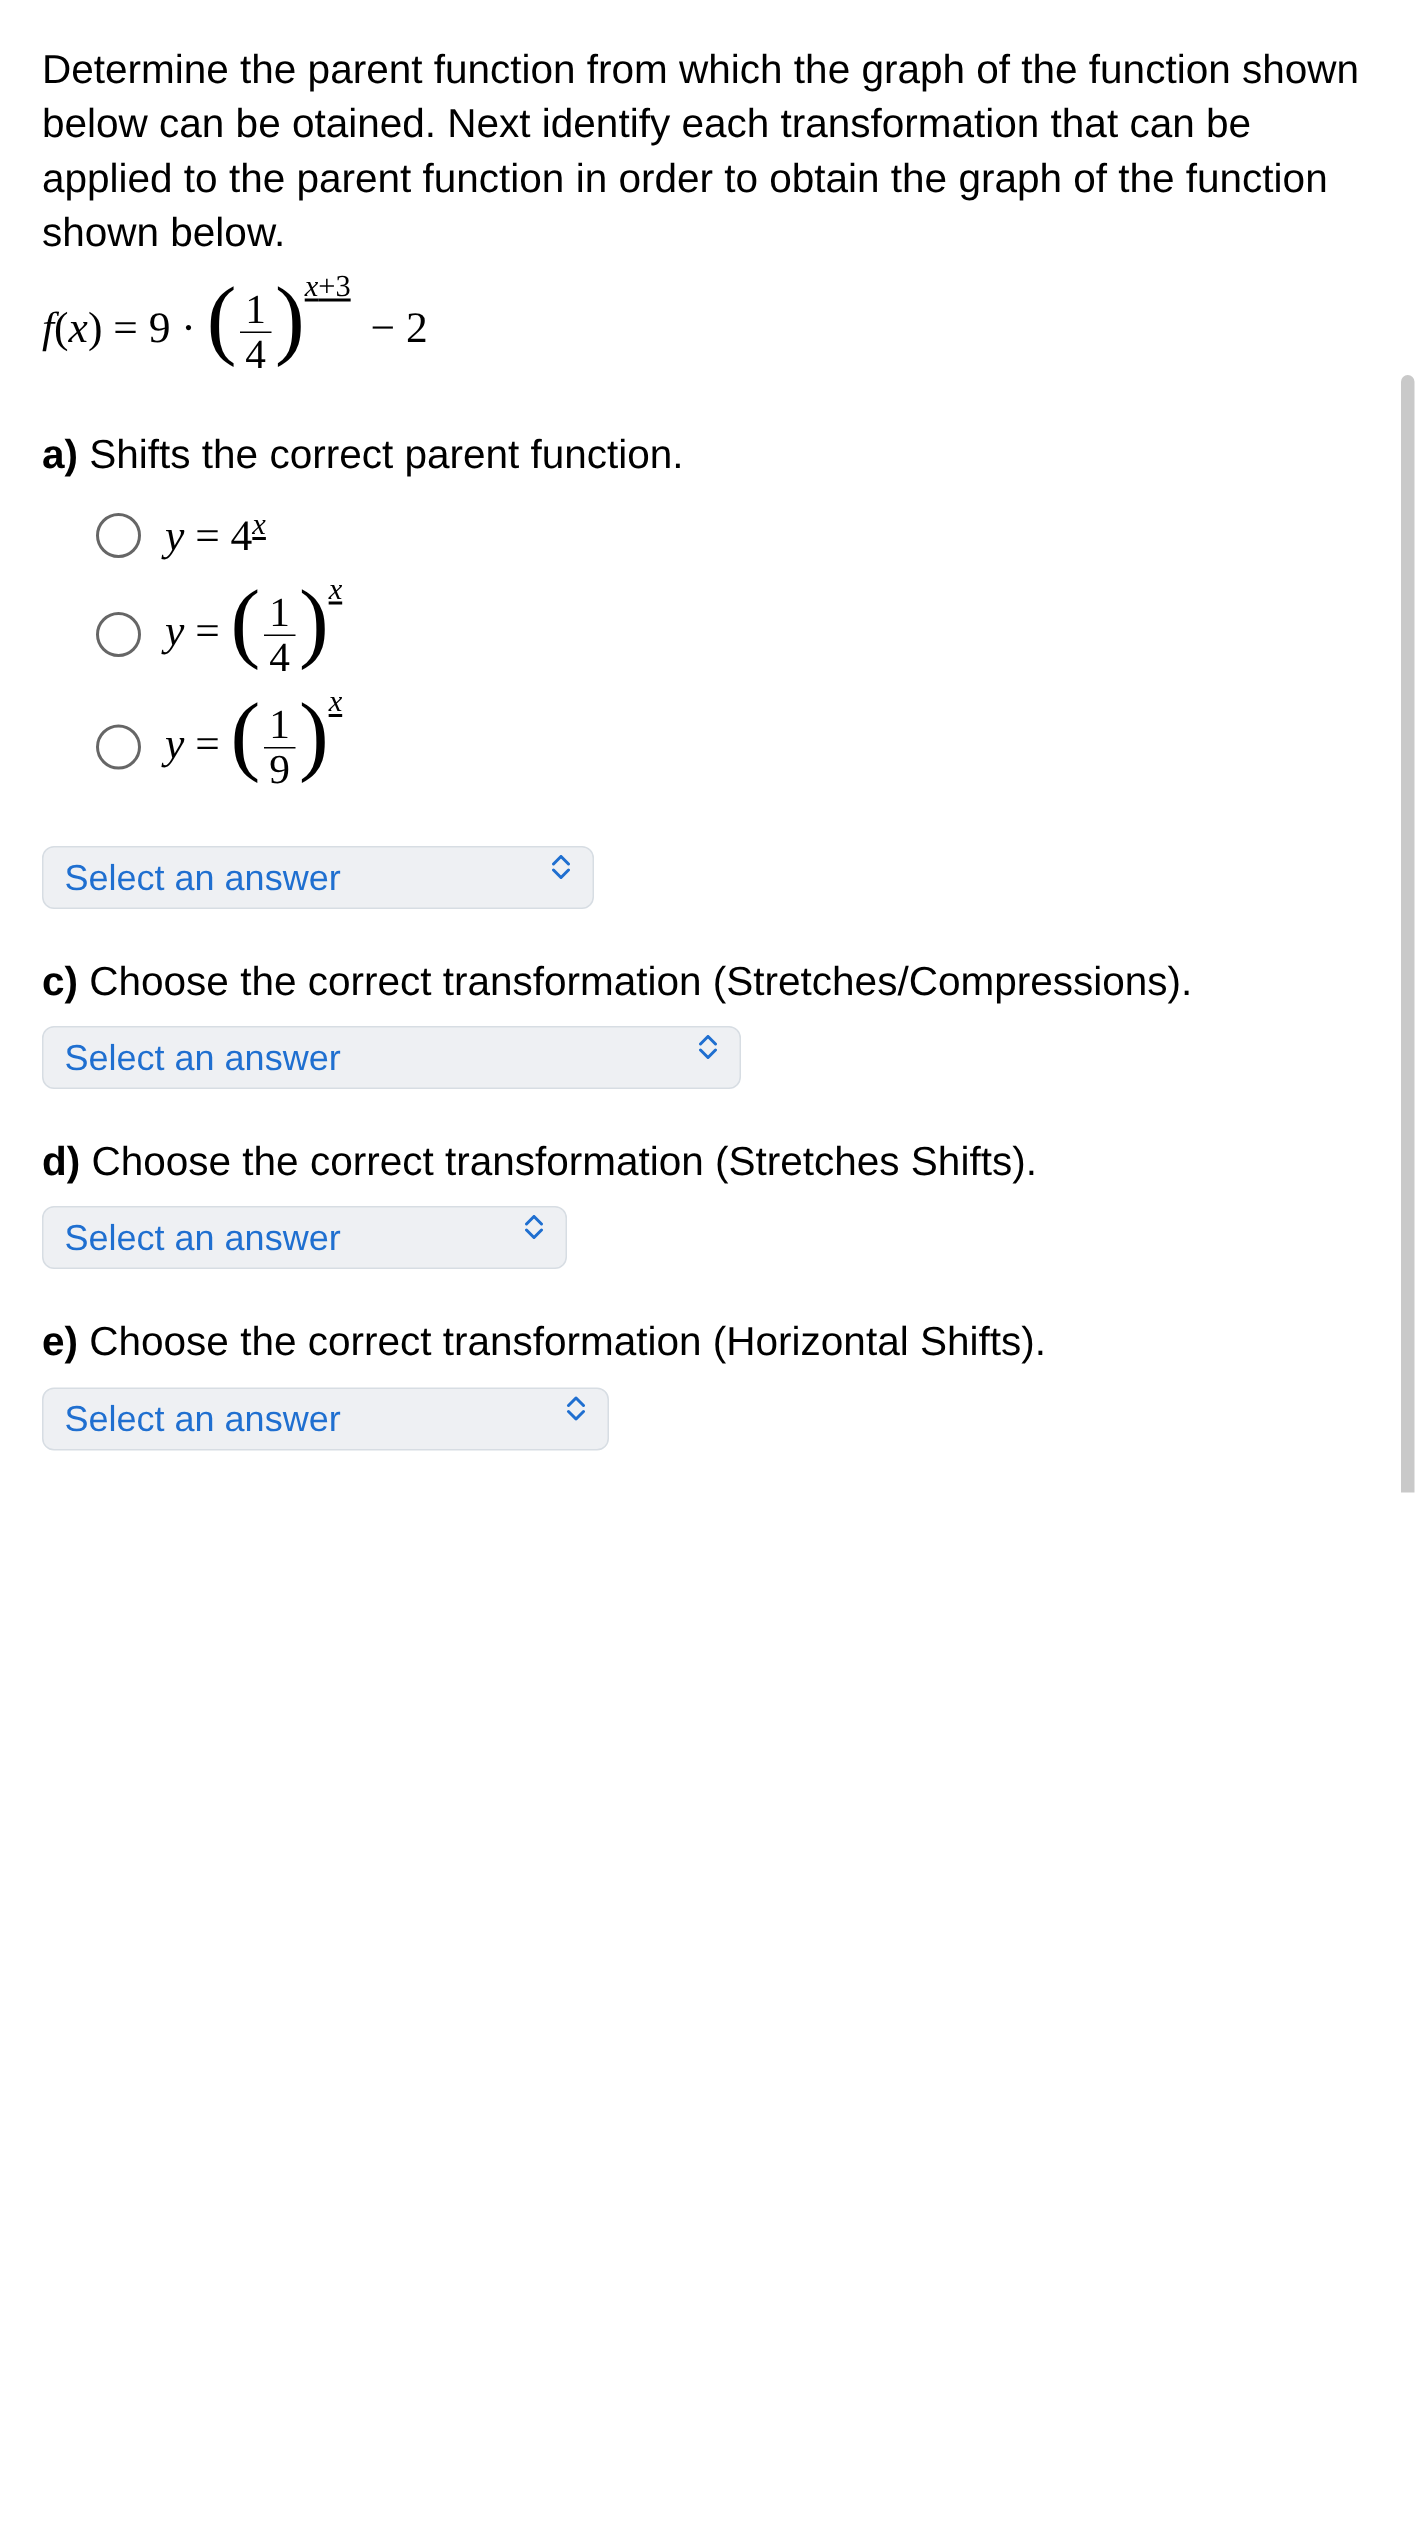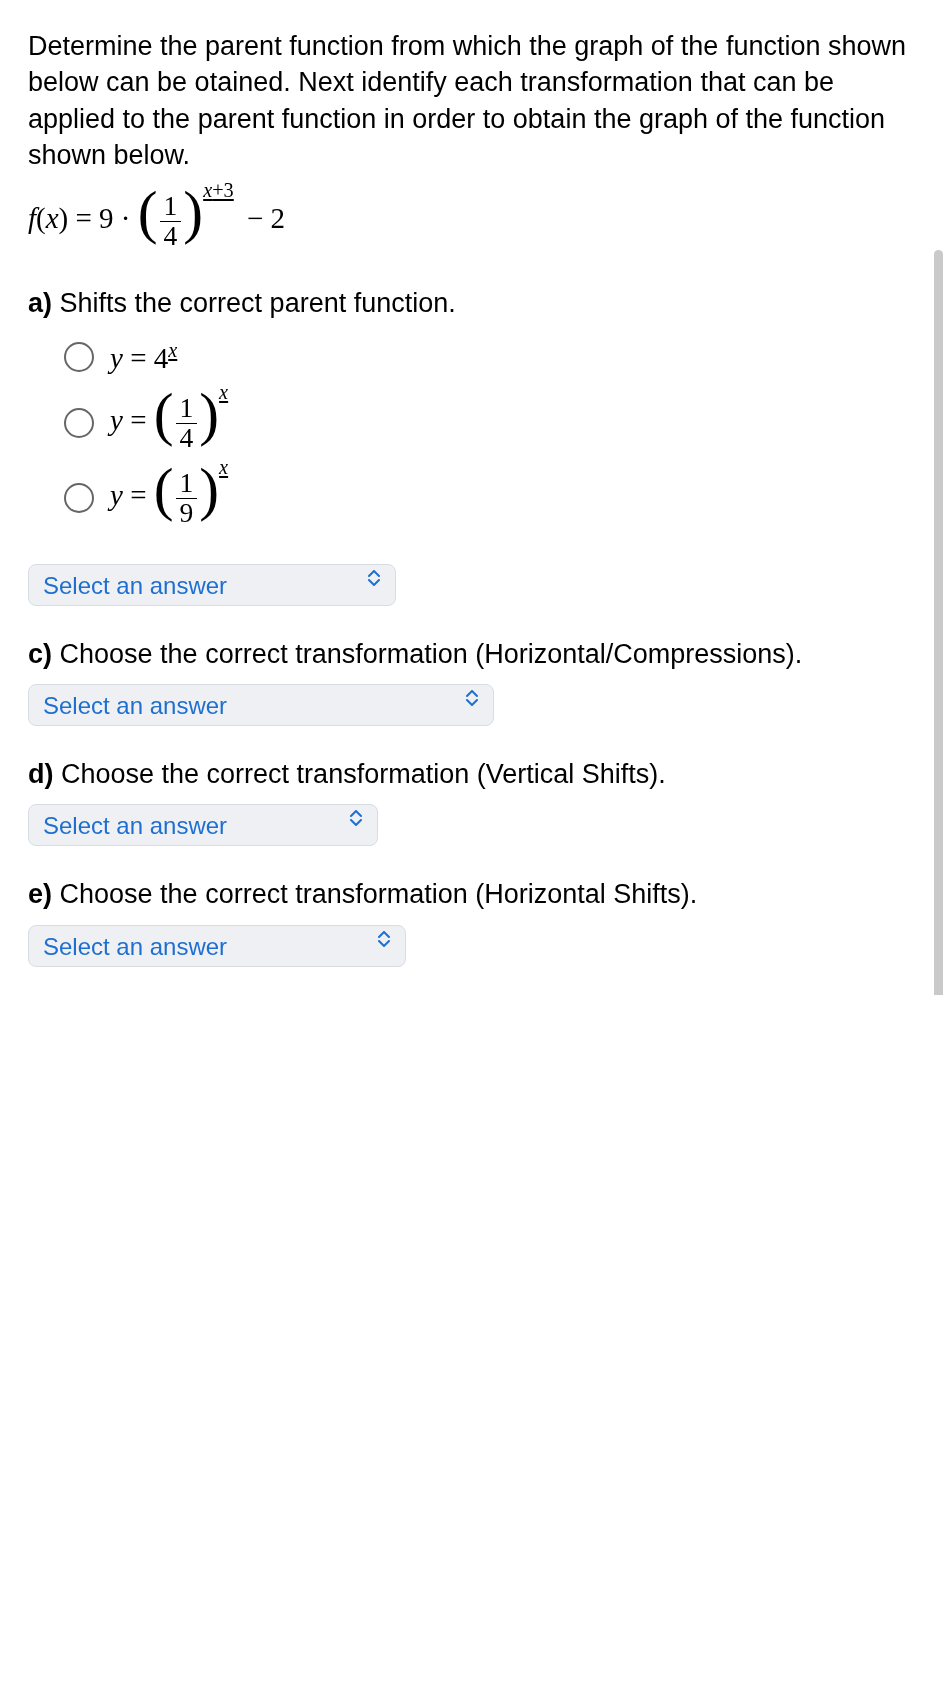--- a/index.html
+++ b/index.html
@@ -157,38 +157,38 @@
         </svg>
       <svg class="chev-svg" viewBox="0 0 14 8">
           <path d="M2 2 L7 7 L12 2" fill="none" stroke="#1f6fd0" stroke-width="2" stroke-linecap="round"></path>
         </svg>
     </span>
   </div>
 </div>
 
 <div class="section">
   <div class="section-label">
-    <b>c)</b> <span>Choose the correct transformation (Horizontal/Compressions).</span>
+    <b>c)</b> <span>Choose the correct transformation (Stretches/Compressions).</span>
   </div>
   <div class="select-wrap sw-c">
     <span class="select-text">Select an answer</span>
     <span class="select-chevrons">
       <svg class="chev-svg" viewBox="0 0 14 8">
           <path d="M2 6 L7 1 L12 6" fill="none" stroke="#1f6fd0" stroke-width="2" stroke-linecap="round"></path>
         </svg>
       <svg class="chev-svg" viewBox="0 0 14 8">
           <path d="M2 2 L7 7 L12 2" fill="none" stroke="#1f6fd0" stroke-width="2" stroke-linecap="round"></path>
         </svg>
     </span>
   </div>
 </div>
 
 <div class="section">
   <div class="section-label">
-    <b>d)</b> <span>Choose the correct transformation (Vertical Shifts).</span>
+    <b>d)</b> <span>Choose the correct transformation (Stretches Shifts).</span>
   </div>
   <div class="select-wrap sw-d">
     <span class="select-text">Select an answer</span>
     <span class="select-chevrons">
       <svg class="chev-svg" viewBox="0 0 14 8">
           <path d="M2 6 L7 1 L12 6" fill="none" stroke="#1f6fd0" stroke-width="2" stroke-linecap="round"></path>
         </svg>
       <svg class="chev-svg" viewBox="0 0 14 8">
           <path d="M2 2 L7 7 L12 2" fill="none" stroke="#1f6fd0" stroke-width="2" stroke-linecap="round"></path>
         </svg>

